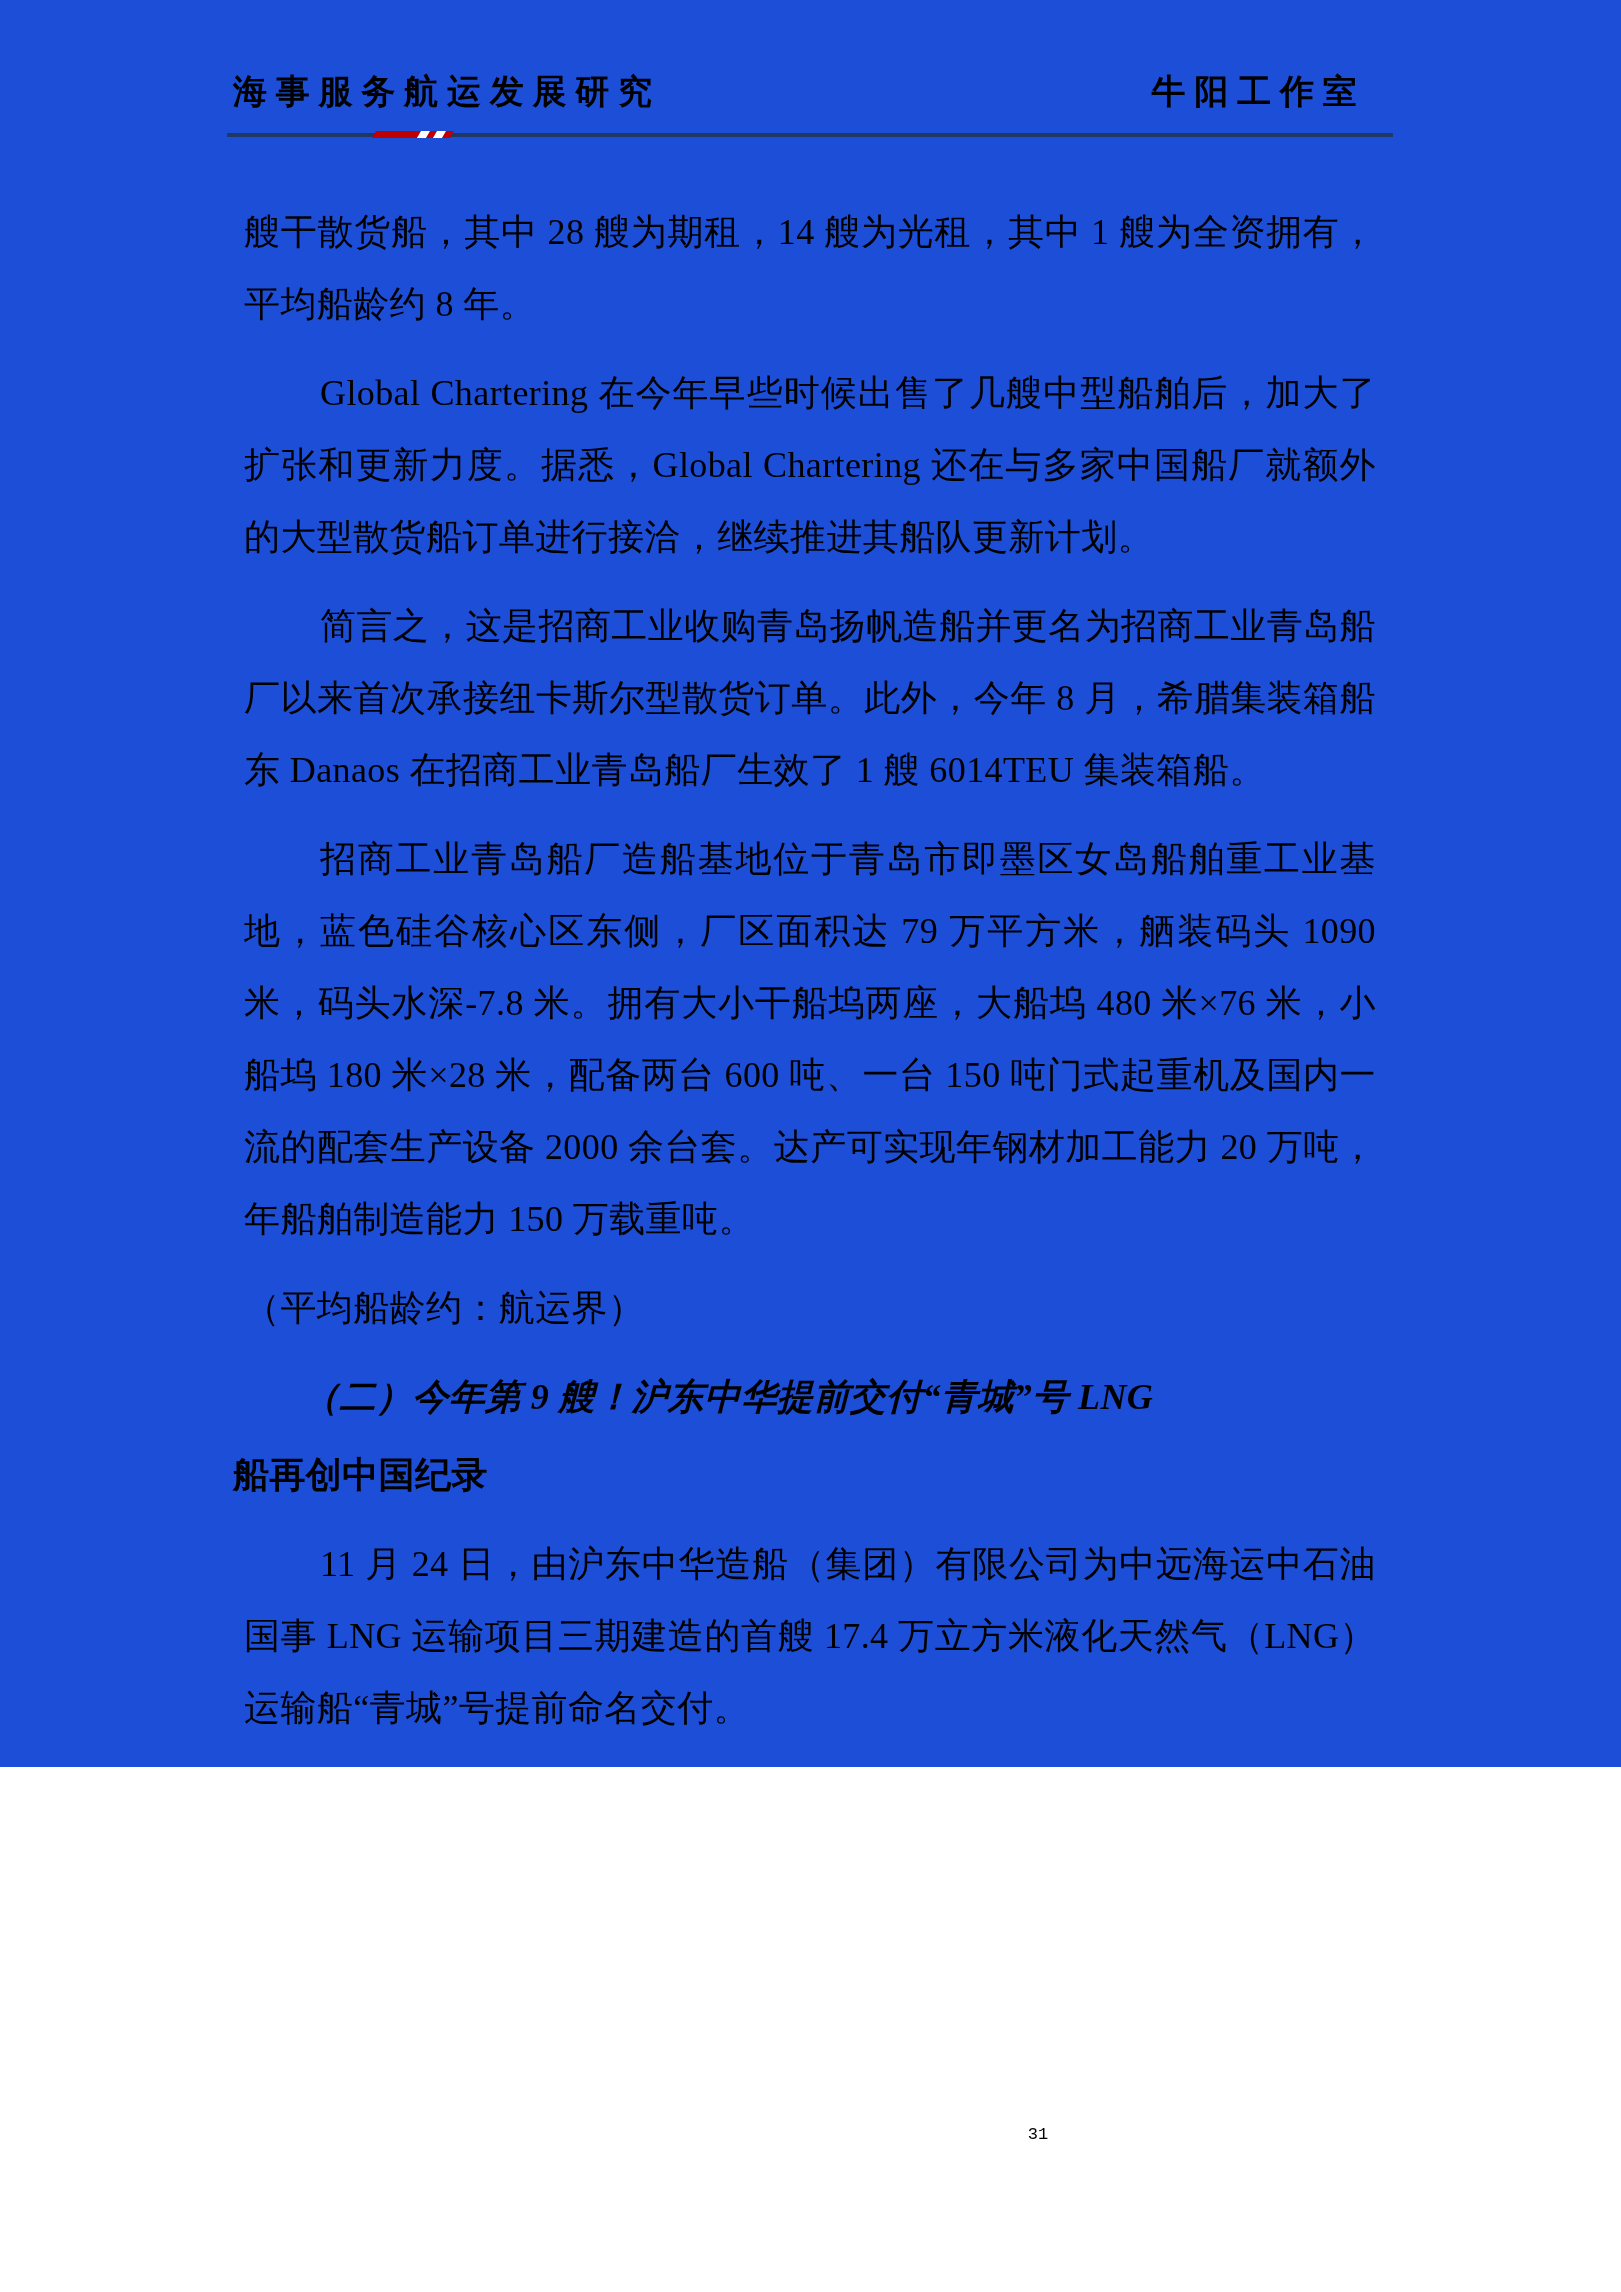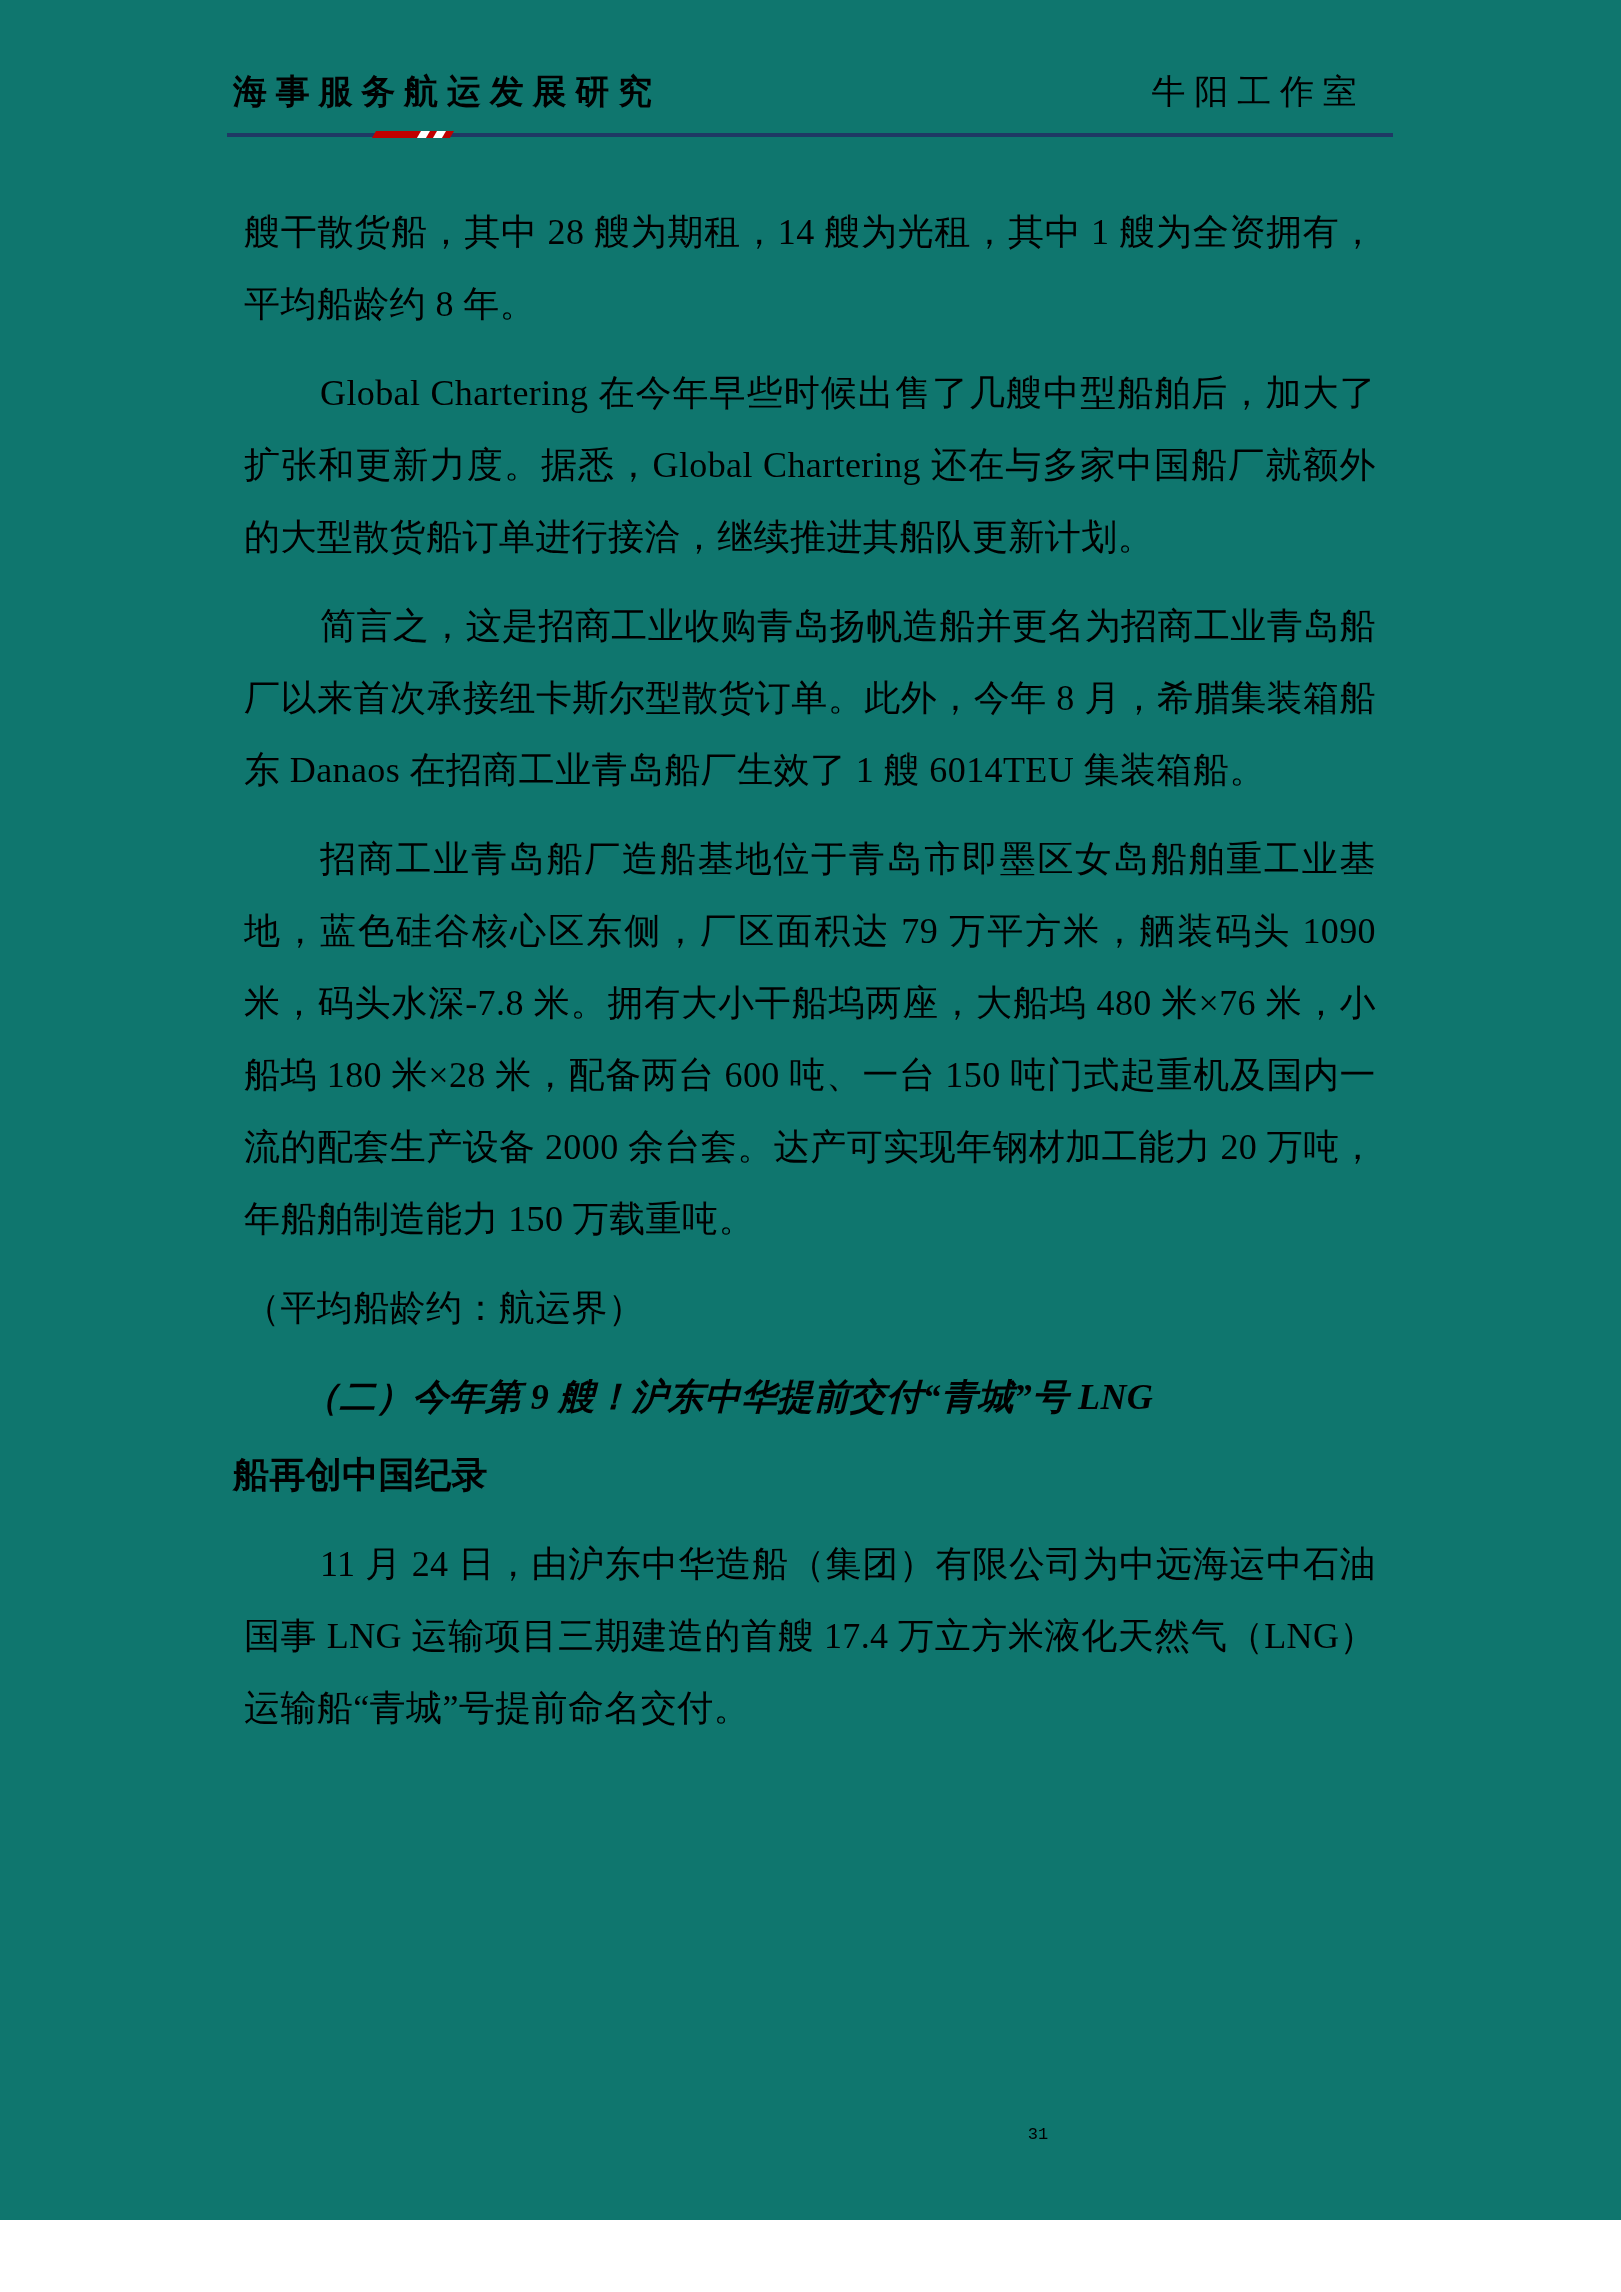--- a/index.html
+++ b/index.html
@@ -13,22 +13,22 @@
     font-family: "Liberation Serif", serif;
     color: #000000;
     position: relative;
     overflow: hidden;
   }
   .page {
     position: absolute;
     left: 0;
     top: 0;
     width: 1621px;
-    height: 2220px;
-    background: #0f766e;
+    height: 1767px;
+    background: #1d4ed8;
   }
   .content {
     position: absolute;
     left: 227px;
     top: 69px;
     width: 1166px;
   }
 
   
   .header {
@@ -44,21 +44,21 @@
   .header-left {
     font-family: "DejaVu Sans", sans-serif;
     font-weight: bold;
     font-size: 34px;
     letter-spacing: 8.8px;
     color: #000;
     white-space: nowrap;
   }
   .header-right {
     font-family: "DejaVu Sans", sans-serif;
-    font-weight: normal;
+    font-weight: bold;
     font-size: 34px;
     letter-spacing: 8.8px;
     color: #000;
     white-space: nowrap;
     padding-right: 19.6px;
   }
   .header-rule {
     position: relative;
     margin-top: 15.7px;
     height: 6.9px;

